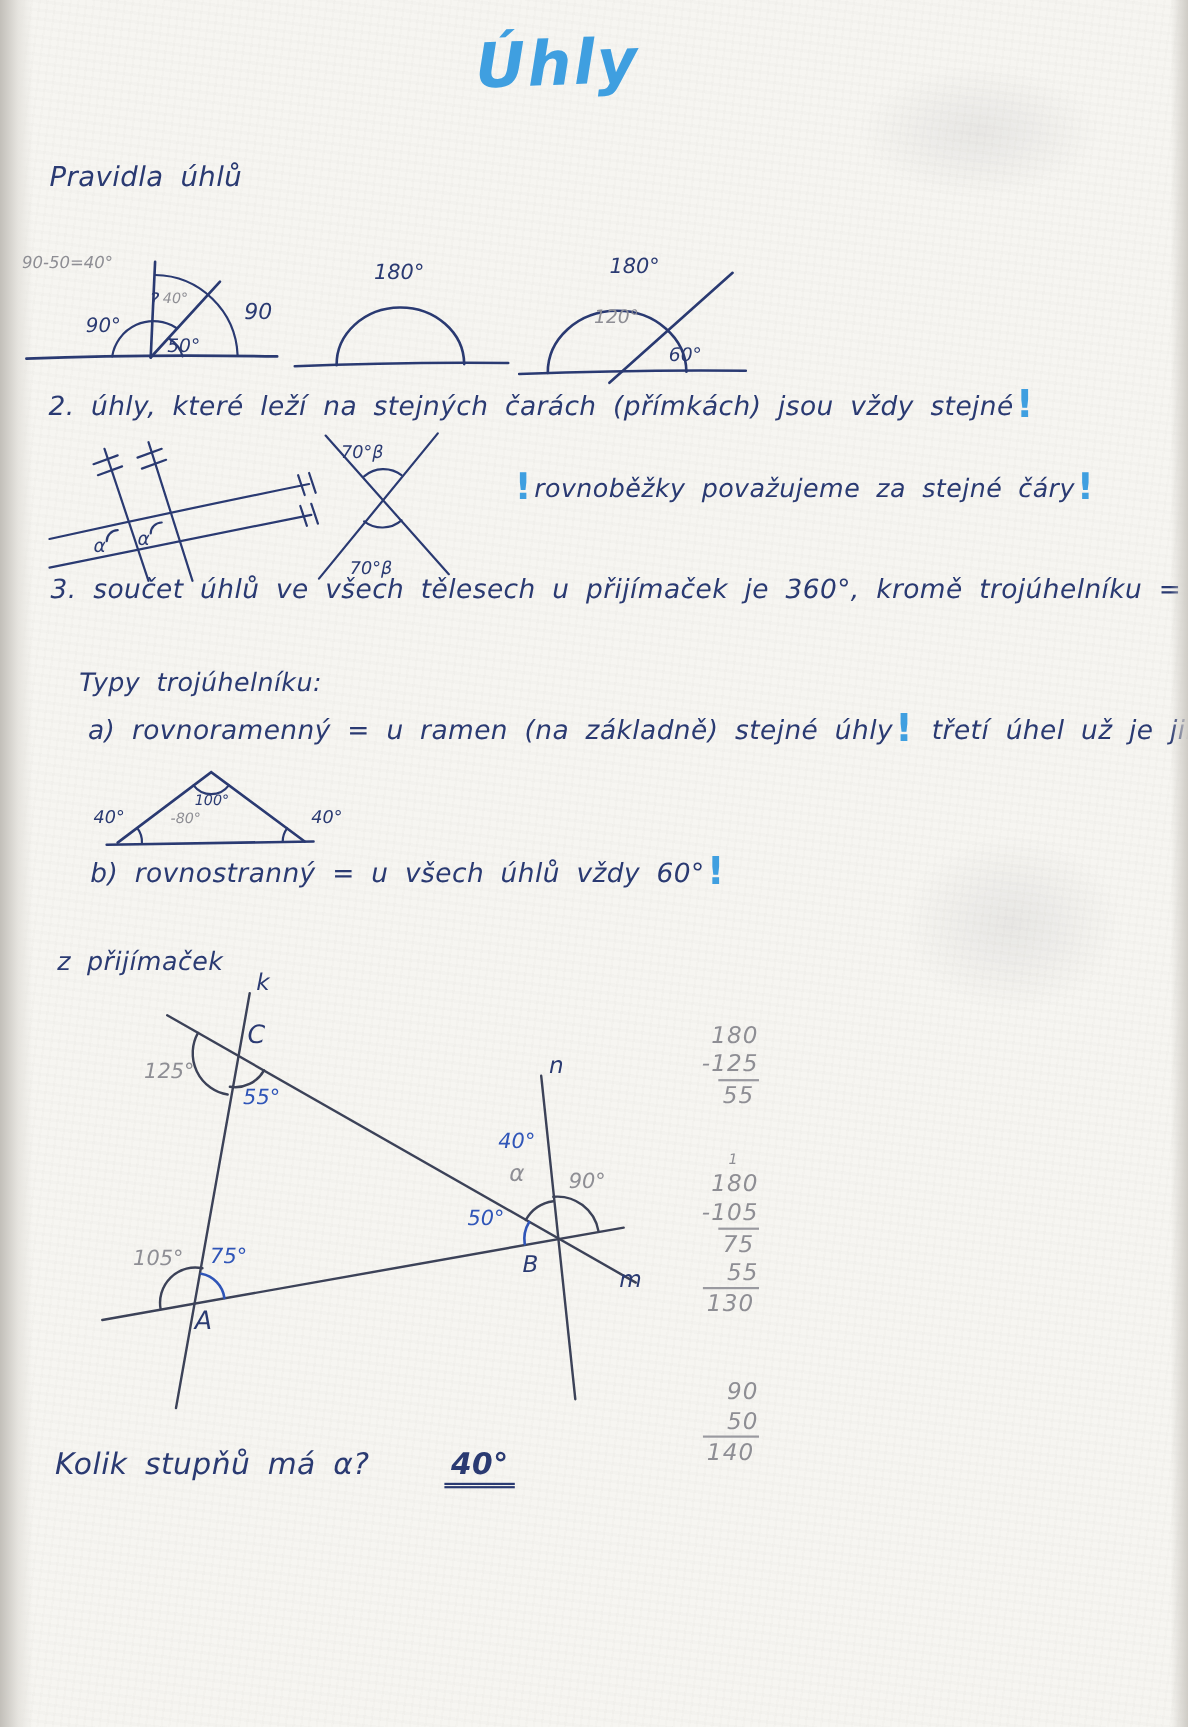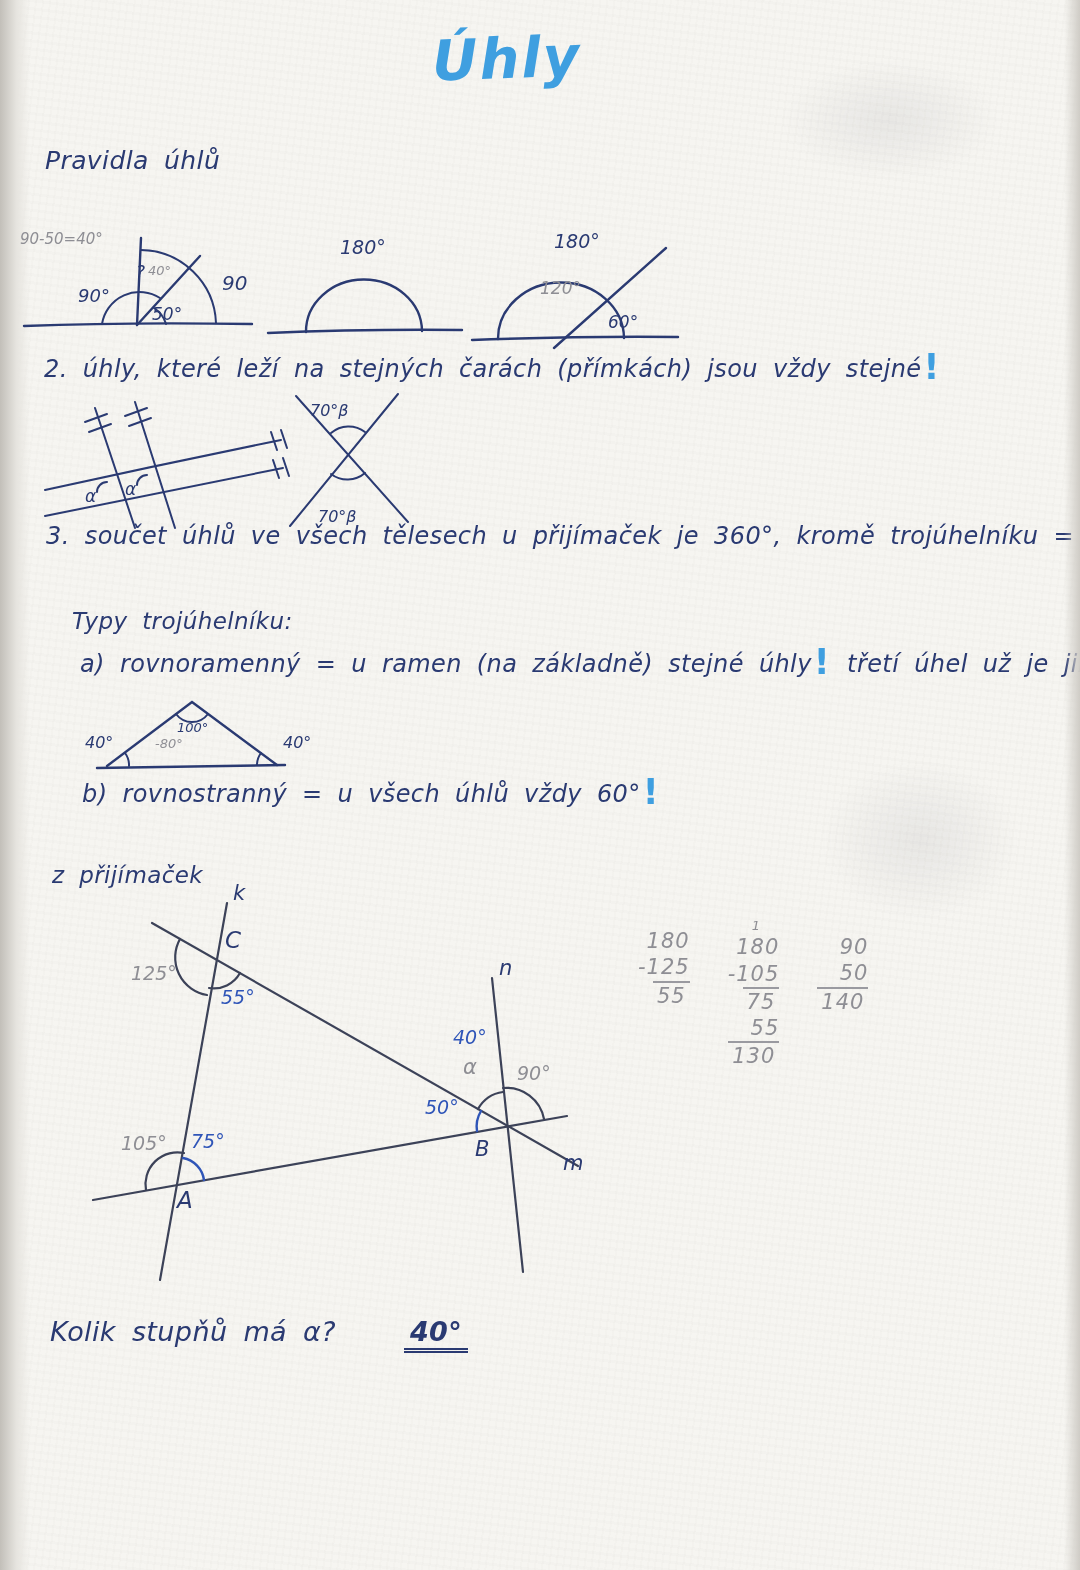--- a/index.html
+++ b/index.html
@@ -47,21 +47,21 @@
   svg .ink{fill:var(--ink);}
   svg .pen{fill:var(--pen);}
   svg .pcl{fill:var(--pencil);}
   svg path,svg line{fill:none;stroke-linecap:round;}
   .stroke{stroke:var(--ink);stroke-width:2.4;}
   .stroke-thin{stroke:var(--ink);stroke-width:2;}
   .stroke-dark{stroke:var(--line);stroke-width:2.2;}
   .stroke-pen{stroke:var(--pen);stroke-width:2.4;}
   .calc{
     color:var(--pencil);font-size:21px;font-style:italic;letter-spacing:1px;
-    display:flex;gap:38px;
+    display:flex;gap:38px;flex-direction:column;
   }
   .calc .col{display:flex;flex-direction:column;align-items:flex-end;line-height:1.25;}
   .calc .sum{border-top:2px solid #9a9aa0;padding:0 4px;}
   .calc .carry{font-size:13px;align-self:center;margin-right:-6px;}
   .answer{
     border-bottom:5px double var(--ink);padding:0 6px 1px 6px;font-weight:600;
   }
   .smudge{
     background:radial-gradient(ellipse at center, rgba(130,130,140,.12), rgba(0,0,0,0) 70%);
     filter:blur(2px);border-radius:50%;
@@ -131,20 +131,23 @@
 
   <svg class="abs" style="left:278px;top:382px;" width="162" height="158" viewBox="0 0 162 158">
     <path class="stroke-thin" d="M18,14 L130,140"></path>
     <path class="stroke-thin" d="M120,12 L12,144"></path>
     <path class="stroke-thin" d="M53,51 A27,27 0 0 1 87,50"></path>
     <path class="stroke-thin" d="M87,91 A27,27 0 0 1 53,92"></path>
     <text class="ink" x="32" y="34" font-size="16">70°β</text>
     <text class="ink" x="40" y="140" font-size="16">70°β</text>
   </svg>
 
+  <div class="abs hand" style="left:466px;top:432px;font-size:23px;">
+    <span class="bang">!</span><span>rovnoběžky považujeme za stejné čáry</span><span class="bang">!</span>
+  </div>
 
   <div class="abs hand" style="left:46px;top:522px;font-size:24px;">3. součet úhlů ve všech tělesech u přijímaček je 360°, kromě trojúhelníku = 180°</div>
 
   <div class="abs hand" style="left:72px;top:608px;font-size:23px;">Typy trojúhelníku:</div>
 
   <div class="abs hand" style="left:80px;top:650px;font-size:24px;">
     <span>a) rovnoramenný = u ramen (na základně) stejné úhly</span><span class="bang">!</span>
     <span>třetí úhel už je jiný</span>
   </div>
 

